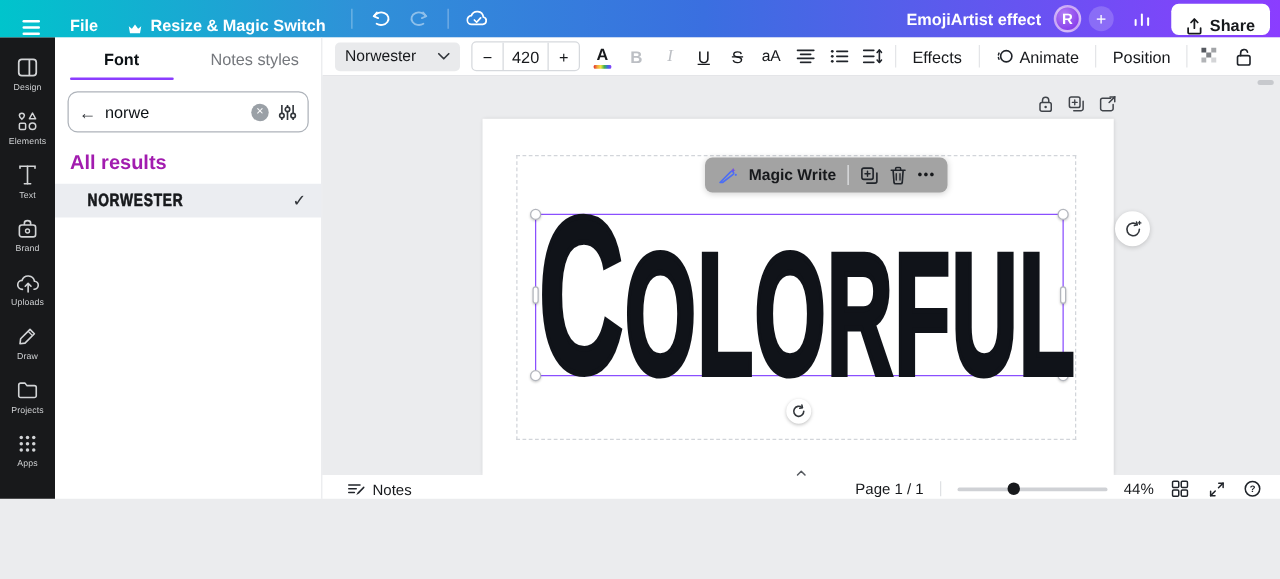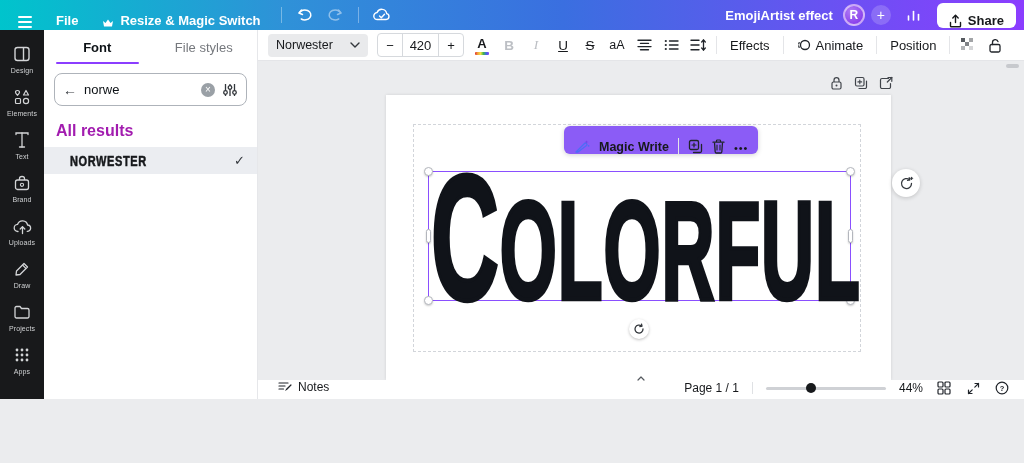--- a/index.html
+++ b/index.html
@@ -78,32 +78,32 @@
   .selection { position:absolute; left:42px; top:76px; width:423px; height:130px; border:1.5px solid #8a4fff; }
   .handle { position:absolute; background:#fff; border:1px solid #b3b6bd; box-shadow:0 1px 2px rgba(0,0,0,.2); }
   .h-corner { width:9px; height:9px; border-radius:50%; }
   .h-tl { left:-5px; top:-5px; } .h-tr { right:-5px; top:-5px; }
   .h-bl { left:-5px; bottom:-5px; } .h-br { right:-5px; bottom:-5px; }
   .h-side { width:5px; height:14px; border-radius:3px; top:50%; margin-top:-7px; }
   .h-left { left:-3px; } .h-right { right:-3px; }
   .big-word { position:absolute; left:2px; bottom:-1px; display:flex; align-items:flex-end; transform:scale(.94,1.78); transform-origin:left bottom; white-space:nowrap; color:#101319; -webkit-text-stroke:2.6px #101319; letter-spacing:1px; }
   .big-word .first { font-size:100px; line-height:.72; font-weight:700; }
   .big-word .rest { font-size:78px; line-height:.72; font-weight:700; }
-  .magic-pill { position:absolute; left:178px; top:31px; height:28px; background:#8b5cf6; border-radius:6px; box-shadow:0 1px 5px rgba(0,0,0,.18); display:flex; align-items:flex-end; padding:0 10px; gap:9px; }
+  .magic-pill { position:absolute; left:178px; top:31px; height:28px; background:#a3a3a3; border-radius:6px; box-shadow:0 1px 5px rgba(0,0,0,.18); display:flex; align-items:center; padding:0 10px; gap:9px; }
   .magic-pill .mw-label { font-size:12.5px; font-weight:700; color:#17191c; cursor:pointer; }
   .magic-pill .dots { font-size:11px; letter-spacing:1px; color:#17191c; cursor:pointer; }
   .pill-div { width:1px; height:16px; background:#e4e5e8; }
   .rotate-handle { position:absolute; left:243px; top:224px; width:20px; height:20px; border-radius:50%; background:#fff; box-shadow:0 1px 3px rgba(0,0,0,.25); display:flex; align-items:center; justify-content:center; cursor:grab; }
   .comment-fab { position:absolute; left:634px; top:108px; width:28px; height:28px; border-radius:50%; background:#fff; box-shadow:0 1px 4px rgba(0,0,0,.18); display:flex; align-items:center; justify-content:center; cursor:pointer; }
   .assistant-fab { position:absolute; left:723px; top:339px; width:30px; height:30px; border-radius:50%; background:#fff; border:2px solid #4d7df2; box-shadow:0 0 0 1px #8b3dff33, 0 1px 4px rgba(0,0,0,.2); display:flex; align-items:center; justify-content:center; cursor:pointer; }
   .addpage-bar { position:absolute; left:128px; top:331px; width:505px; height:26px; background:#e2e4e8; border-radius:4px; display:flex; align-items:center; justify-content:center; font-size:12.5px; color:#17191c; cursor:pointer; }
   .scroll-nub { position:absolute; right:5px; top:3px; width:13px; height:4px; border-radius:2px; background:#c7c9cd; }
 
   
-  .bottombar { position:relative; height:19px; background:#fff; display:flex; align-items:flex-start; padding:0 14px 0 20px; flex:none; font-size:12px; color:#17191c; }
+  .bottombar { position:relative; height:19px; background:#fff; display:flex; align-items:flex-end; padding:0 14px 0 20px; flex:none; font-size:12px; color:#17191c; }
   .collapse-tab { position:absolute; left:50%; top:-8px; width:58px; height:9px; margin-left:-29px; background:#fff; border-radius:9px 9px 0 0; display:flex; align-items:flex-end; justify-content:center; cursor:pointer; }
   .notes { display:flex; align-items:center; gap:6px; cursor:pointer; font-weight:400; }
   .bb-right { margin-left:auto; display:flex; align-items:center; gap:13px; }
   .bb-div { width:1px; height:12px; background:#dfe1e4; }
   .zoom-slider { position:relative; width:120px; height:12px; cursor:pointer; }
   .zoom-slider .track { position:absolute; left:0; right:0; top:5px; height:2.5px; background:#cfd1d5; border-radius:2px; }
   .zoom-slider .thumb { position:absolute; left:33%; top:1px; width:10px; height:10px; border-radius:50%; background:#17191c; }
   .bb-icon { width:16px; height:16px; display:flex; align-items:center; justify-content:center; cursor:pointer; }
 
   svg { display:block; }
@@ -273,21 +273,21 @@
         </span>
     </div>
   </nav>
 
   <aside class="panel">
     <div class="panel-tabs">
       <div class="ptab active">
           <span>Font</span>
         </div>
       <div class="ptab">
-          <span>File styles</span>
+          <span>Notes styles</span>
         </div>
     </div>
     <div class="searchbox">
       <span class="back">←</span>
       <span class="val">norwe</span>
       <span class="clear-btn">×</span>
       <span>
         <svg width="16" height="14" viewBox="0 0 16 14">
             <path d="M3.5 1 V13 M8 1 V13 M12.5 1 V13" stroke="#33373c" stroke-width="1.3"></path>
             <circle cx="3.5" cy="9.5" r="1.8" fill="#fff" stroke="#33373c" stroke-width="1.3"></circle>

